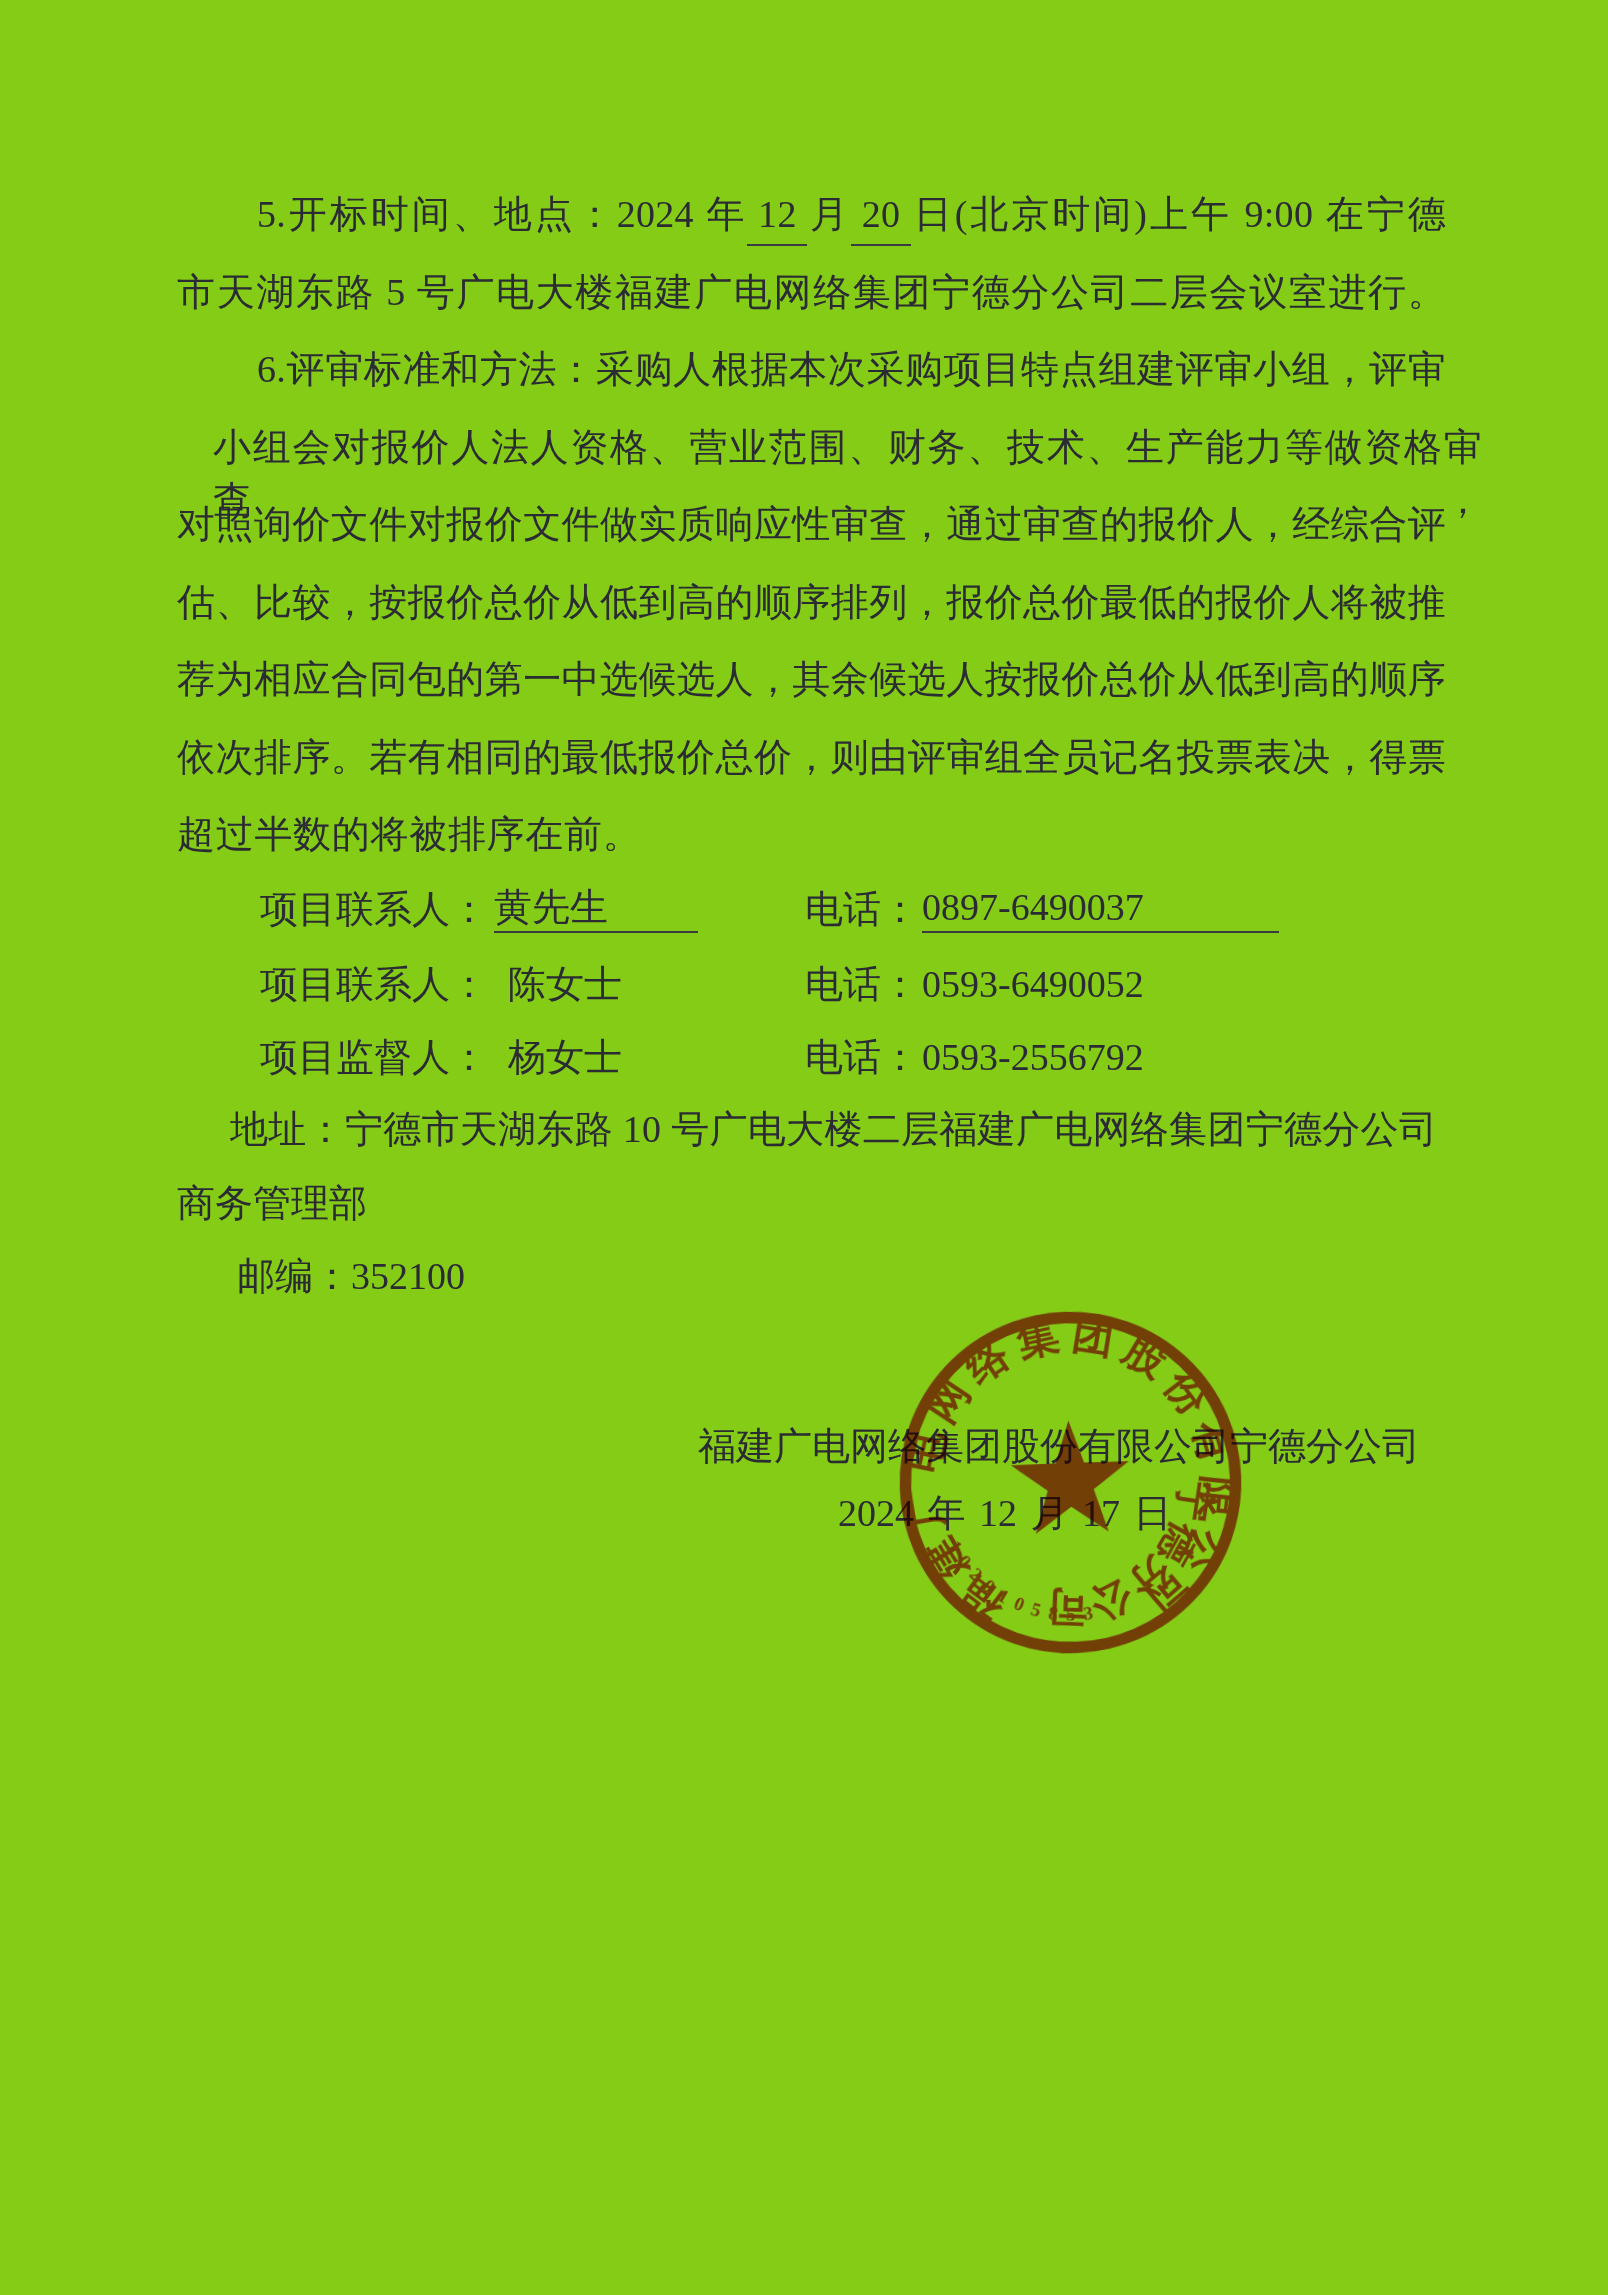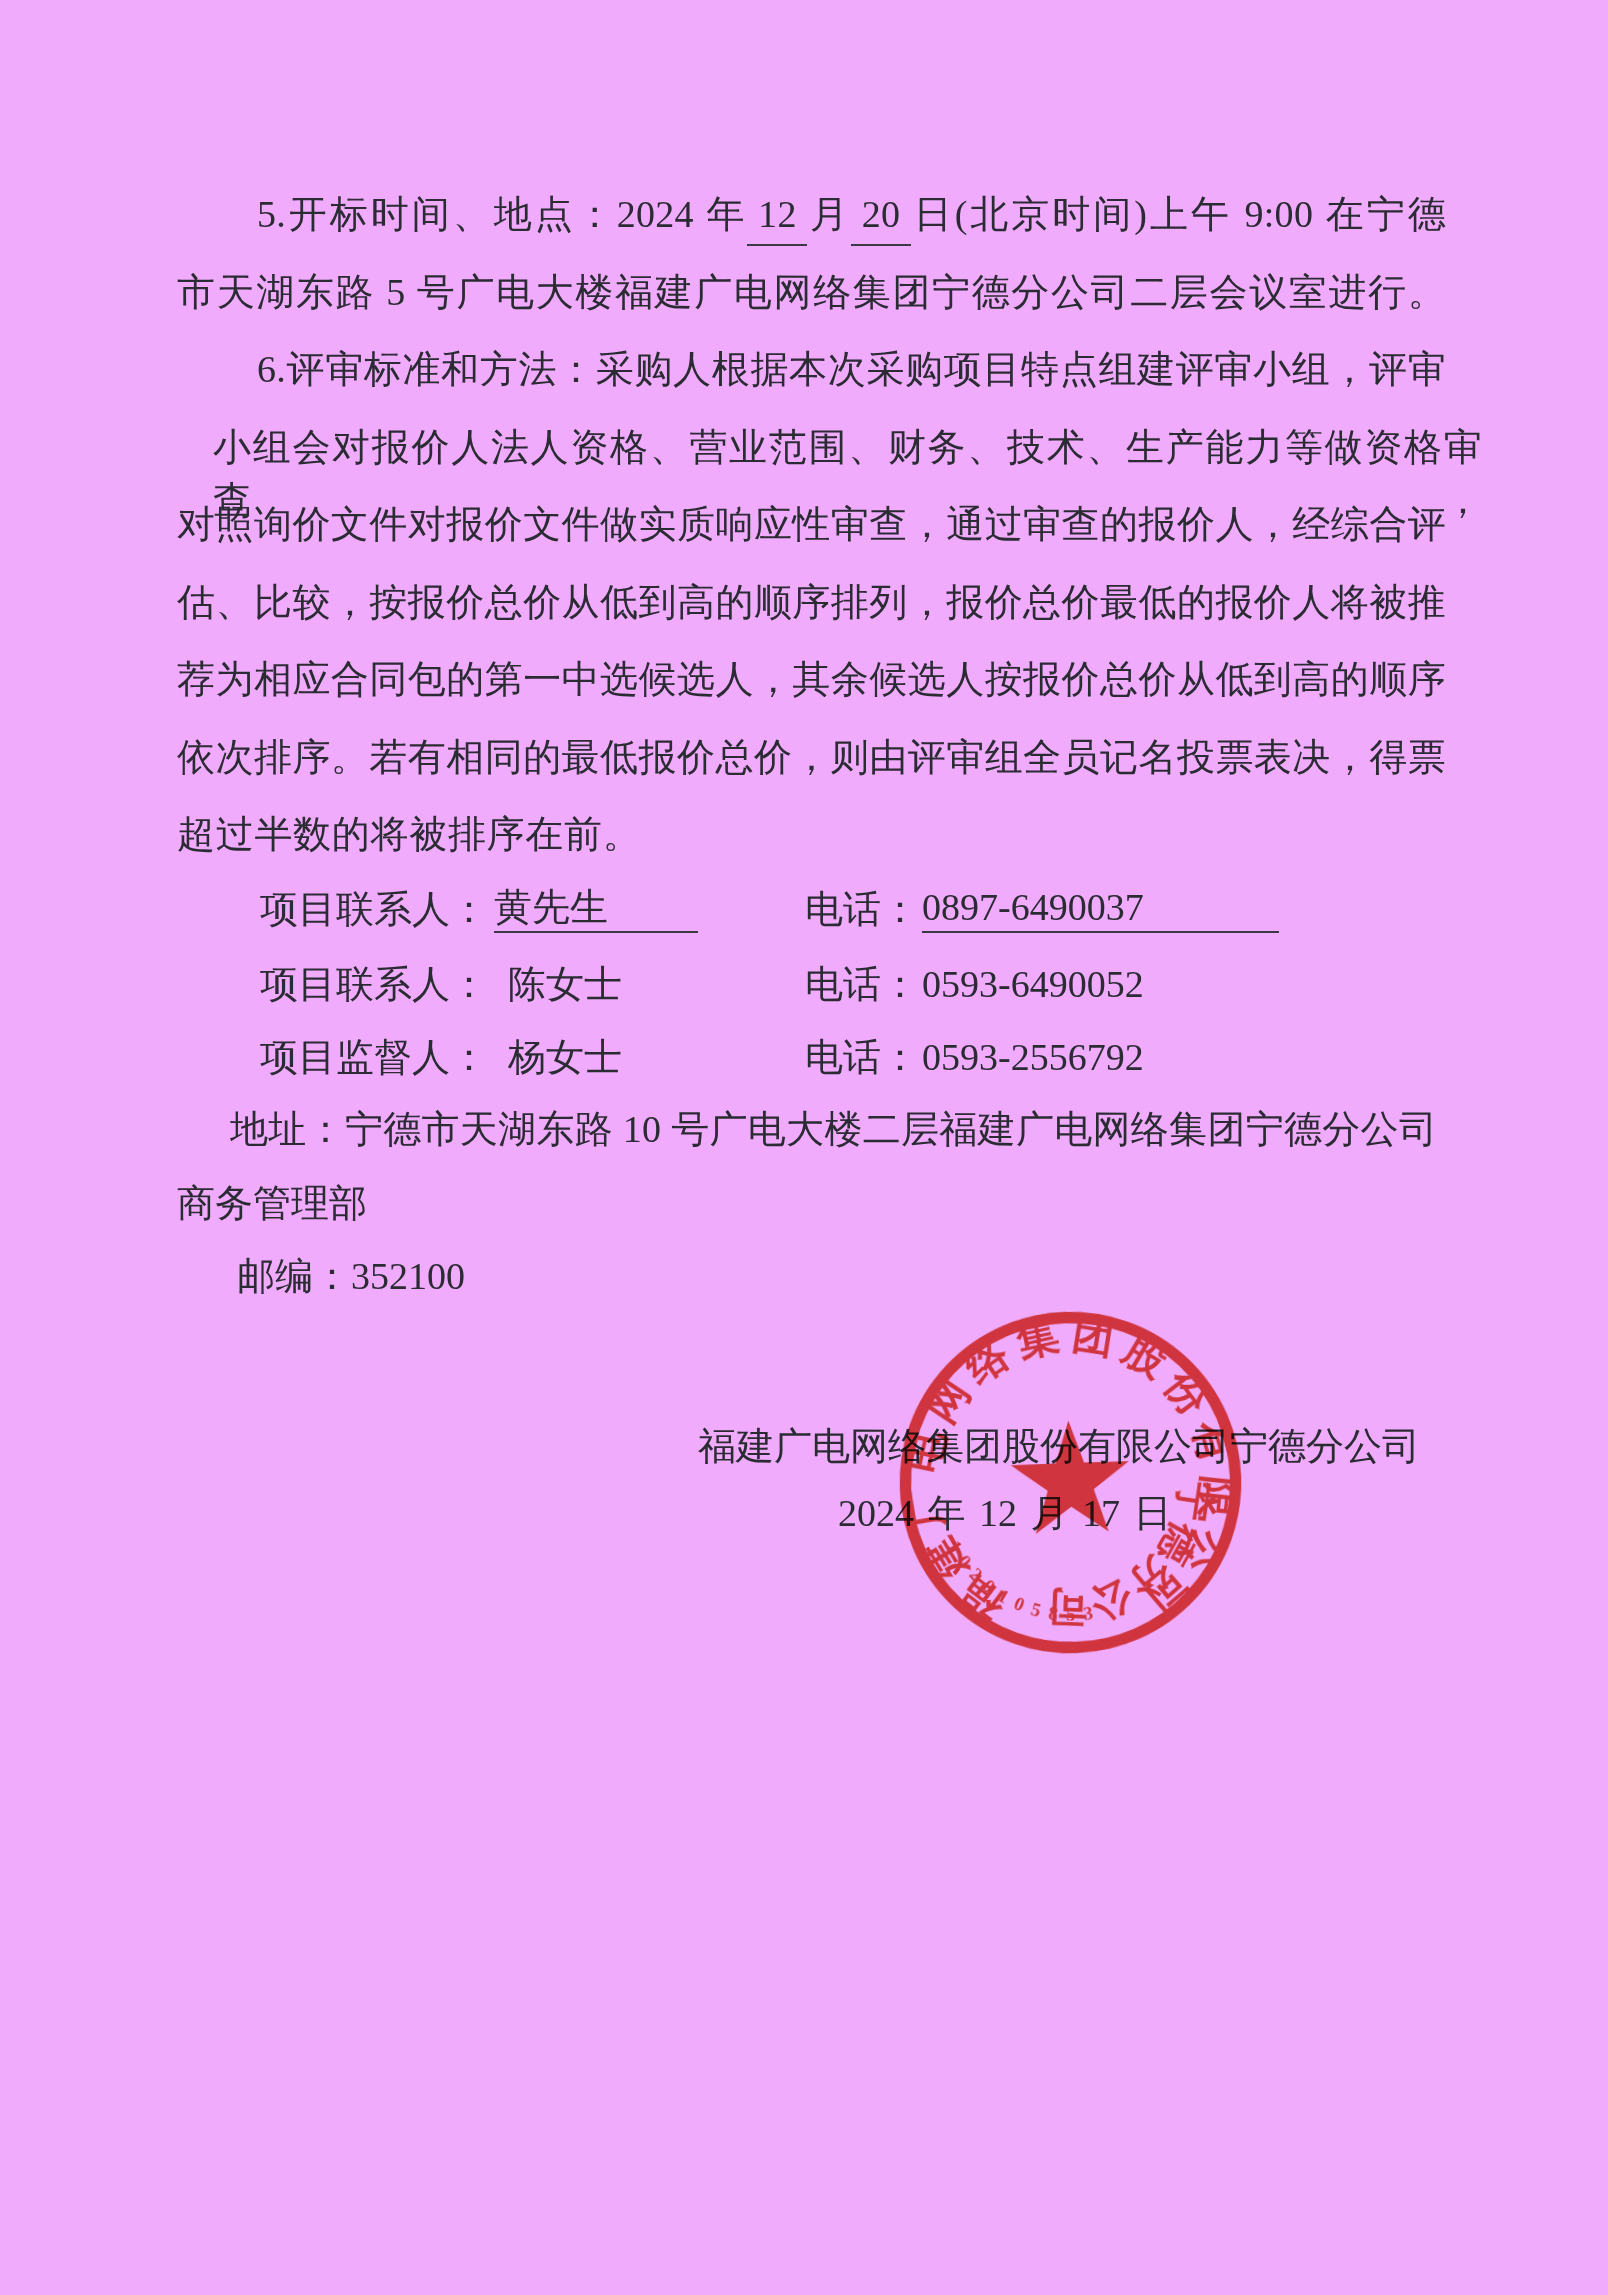--- a/index.html
+++ b/index.html
@@ -1,19 +1,19 @@
 <!DOCTYPE html>
 <html style="font-size:10.7px"><head>
 <meta charset="utf-8">
 <style>
   html,body{margin:0;padding:0;background:#9a9a9a;}
   #page{
     position:relative;
     width:1609px;height:2295px;
-    background:#f0abfc;
+    background:#84cc16;
     overflow:hidden;
     font-family:"Liberation Serif","DejaVu Serif",serif;
     color:#2b2b33;
   }
   .line{
     position:absolute;
     font-size:38px;
     line-height:53px;
     white-space:pre;
     color:#2b2b33;

